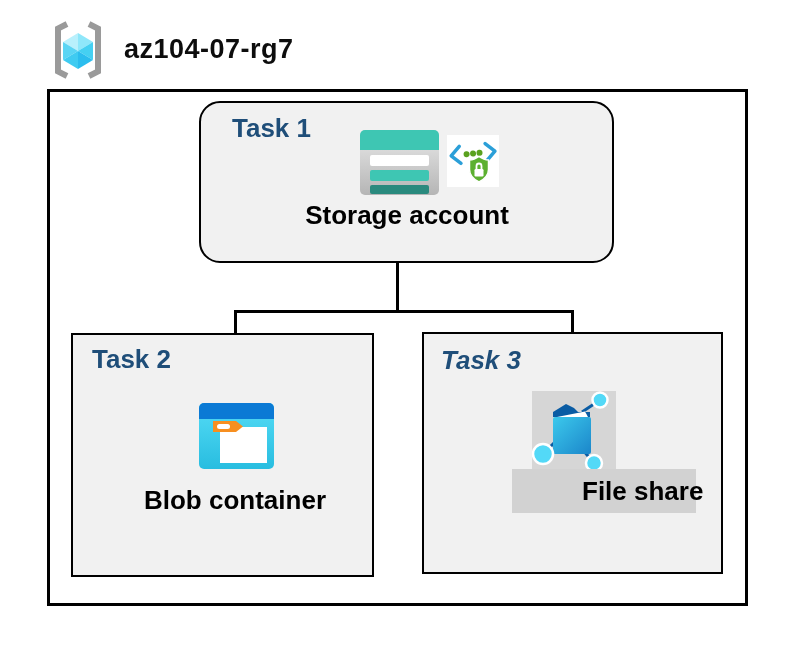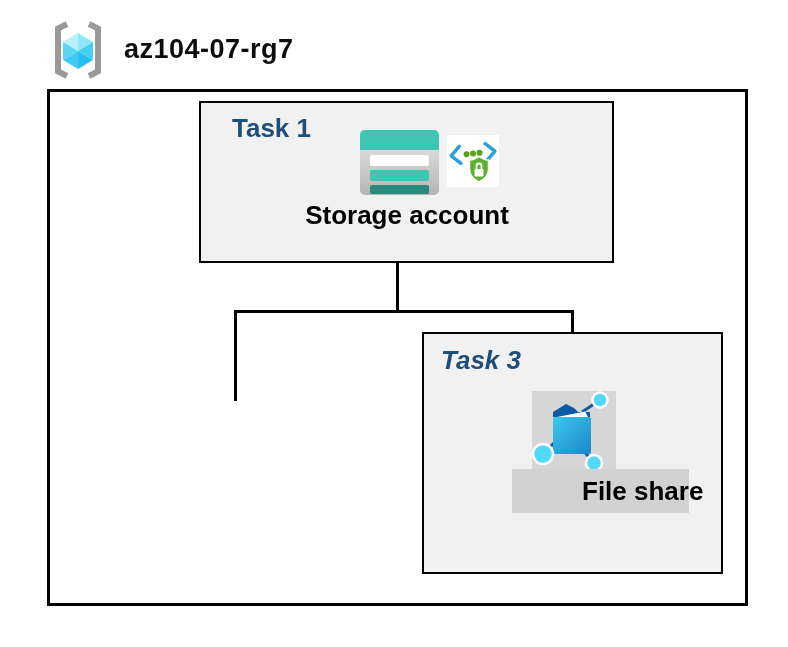--- a/index.html
+++ b/index.html
@@ -16,21 +16,21 @@
   }
   
   .outer-box{
     position:absolute;left:47px;top:89px;width:701px;height:517px;
     border:3px solid #000;background:#ffffff;box-sizing:border-box;
   }
   .task-box{
     position:absolute;background:#f1f1f1;border:2px solid #000;
     box-sizing:border-box;
   }
-  .task1{left:199px;top:101px;width:415px;height:162px;}
+  .task1{left:199px;top:101px;width:415px;height:162px;border-radius:21px;}
   .task2{left:71px;top:333px;width:303px;height:244px;}
   .task3{left:422px;top:332px;width:301px;height:242px;}
   .task-label{
     position:absolute;font-size:26px;font-weight:bold;color:#1F4E79;
     white-space:nowrap;
   }
   .task1 .task-label{left:31px;top:10px;}
   .task2 .task-label{left:19px;top:9px;}
   .task3 .task-label{left:17px;top:11px;font-style:italic;}
   .resource-label{
@@ -42,22 +42,23 @@
   
   .storage-icon{position:absolute;left:159px;top:27px;width:79px;height:65px;}
   .secure-icon{position:absolute;left:246px;top:32px;width:52px;height:52px;}
   .blob-icon{position:absolute;left:126px;top:68px;width:75px;height:66px;}
   .fs-icon-block{
     position:absolute;left:108px;top:57px;width:84px;height:79px;
     background:#d6d6d6;
   }
   .fs-icon{position:absolute;left:0;top:0;width:84px;height:79px;}
   .fs-label-block{
-    position:absolute;left:88px;top:135px;width:177px;height:44px;
+    position:absolute;left:88px;top:135px;width:160px;height:44px;
     background:#d2d2d2;
+    padding-left:24px;
   }
   .fs-label-block .resource-label{
     position:absolute;left:70px;top:7px;transform:none;
   }
   
   .connector{position:absolute;background:#000;}
   .conn-trunk{left:396px;top:236px;width:3px;height:76px;}
   .conn-horiz{left:234px;top:310px;width:340px;height:3px;}
   .conn-drop-blob{left:234px;top:310px;width:3px;height:91px;}
   .conn-drop-fs{left:571px;top:310px;width:3px;height:79px;}
@@ -115,20 +116,39 @@
         <circle cx="32.5" cy="18.5" r="3" fill="#5aa11e"></circle>
       </g>
       <path d="M32,21.5 c3.5,2.5 6.5,3.5 9.5,3.5 v9.5 c0,7 -4.5,10 -9.5,12.5 c-5,-2.5 -9.5,-5.5 -9.5,-12.5 v-9.5 c3,0 6,-1 9.5,-3.5 z" fill="#5cb030" stroke="#ffffff" stroke-width="1.5"></path>
       <path d="M29.5,34 v-3 a2.5,2.5 0 0 1 5,0 v3" stroke="#ffffff" stroke-width="1.8" fill="none"></path>
       <rect x="27.5" y="34" width="9" height="7.5" rx="1.2" fill="#ffffff"></rect>
     </svg>
 
     <div class="resource-label">Storage account</div>
   </div>
 
+  <div class="task-box task2">
+    <div class="task-label">Task 2</div>
+
+    <svg class="blob-icon" viewBox="0 0 75 66">
+      <defs>
+        <linearGradient id="g-cyan" x1="0" y1="0" x2="0" y2="1">
+          <stop offset="0" stop-color="#55dcf6"></stop>
+            <stop offset="1" stop-color="#28bde0"></stop>
+        </linearGradient>
+      </defs>
+      <rect width="75" height="66" rx="5" fill="url(#g-cyan)"></rect>
+      <path d="M5,0 h65 a5,5 0 0 1 5,5 v11 h-75 v-11 a5,5 0 0 1 5,-5 z" fill="#0b7ad5"></path>
+      <rect x="21" y="24" width="47" height="36" fill="#ffffff"></rect>
+      <path d="M14,18 h23 l7,5.5 -7,5.5 h-23 z" fill="#f78f20"></path>
+      <rect x="18" y="21" width="13" height="5" rx="2.5" fill="#ffffff"></rect>
+    </svg>
+
+    <div class="resource-label">Blob container</div>
+  </div>
 
   <div class="task-box task3">
     <div class="task-label">Task 3</div>
 
     <div class="fs-icon-block">
       <svg class="fs-icon" viewBox="0 0 84 79">
         <defs>
           <linearGradient id="g-folder" x1="0" y1="0" x2="1" y2="1">
             <stop offset="0" stop-color="#3cc9ec"></stop>
               <stop offset="1" stop-color="#1b86ca"></stop>

